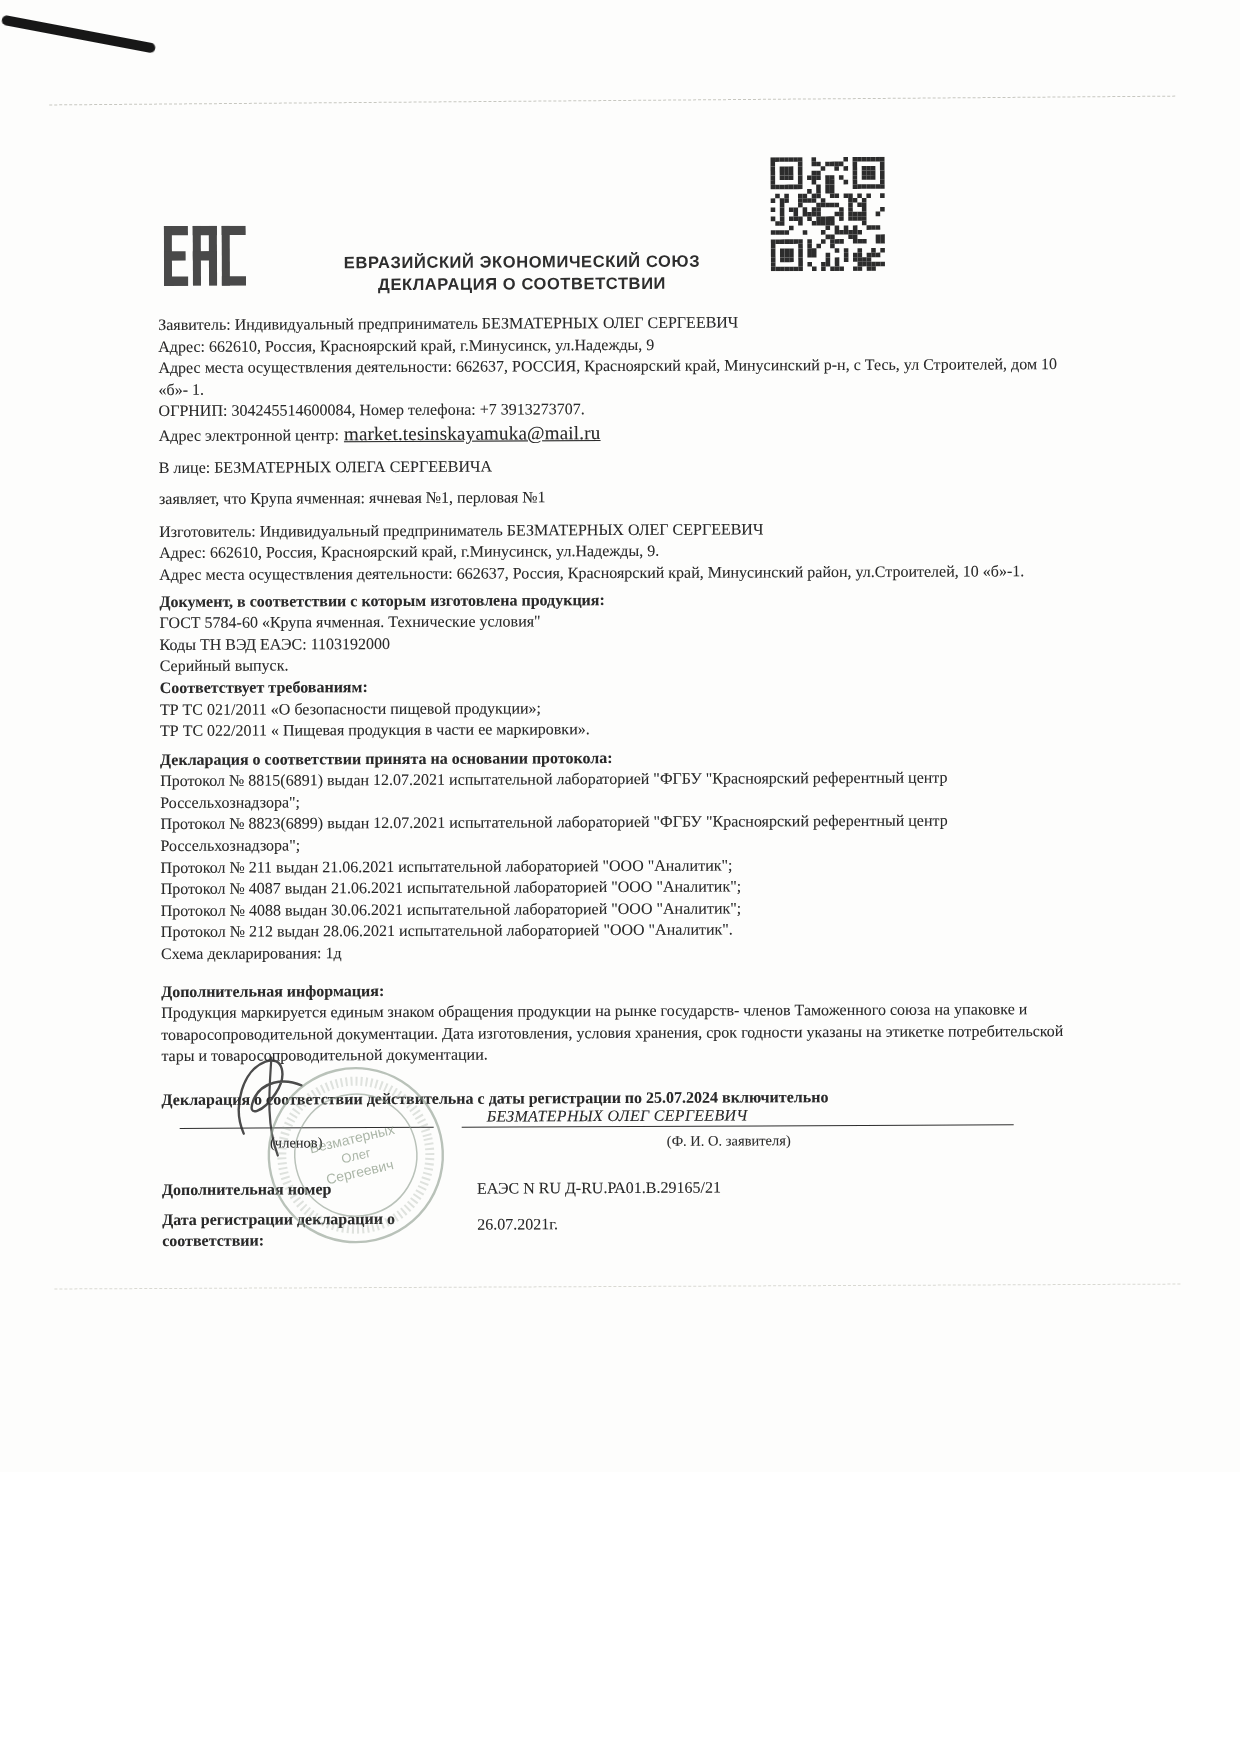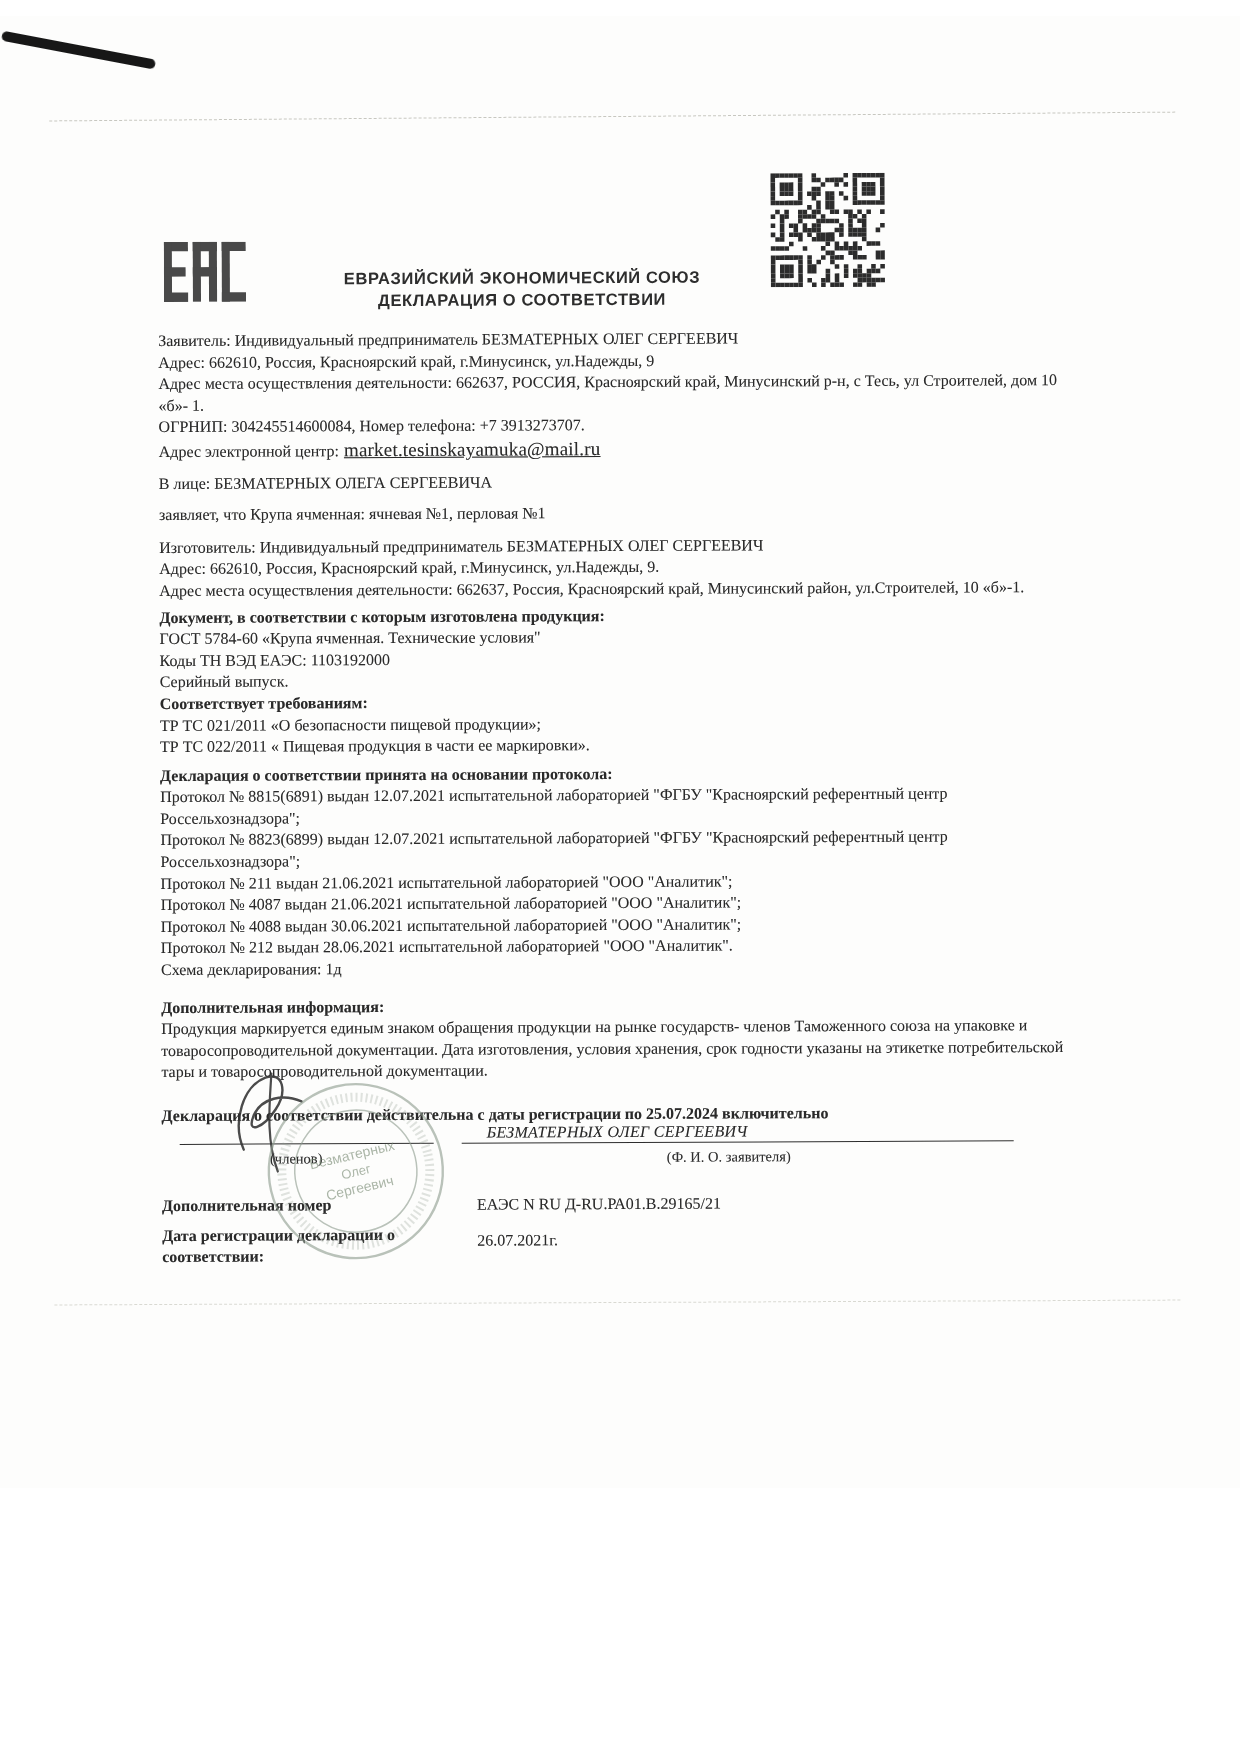--- a/index.html
+++ b/index.html
@@ -1,19 +1,19 @@
 <!DOCTYPE html>
 <html><head>
 <meta charset="utf-8">
 <style>
   * { margin:0; padding:0; box-sizing:border-box; }
   html,body { background:#ffffff; }
   body { font-family:"Liberation Serif", serif; }
 
-  .page { position:relative; width:1240px; height:1472px; background:#fdfdfc; overflow:hidden; margin:16px auto; }
+  .page { position:relative; width:1240px; height:1472px; background:#fdfdfc; overflow:hidden; margin:0 auto; }
   .skew { position:absolute; inset:0; transform:rotate(-0.25deg); }
 
   
   .streak { position:absolute; left:6px; top:12px; width:156px; height:10px; background:#171717;
             transform:rotate(11deg); transform-origin:left top; border-radius:6px; filter:blur(.5px); }
   .scanline { position:absolute; left:52px; right:62px; height:0; border-top:1px dashed #c7c7c0; }
   .scanline-top { top:100px; transform:rotate(-0.2deg); }
   .scanline-bottom { top:1286px; border-top-color:#d9d9d2; }
 
   

